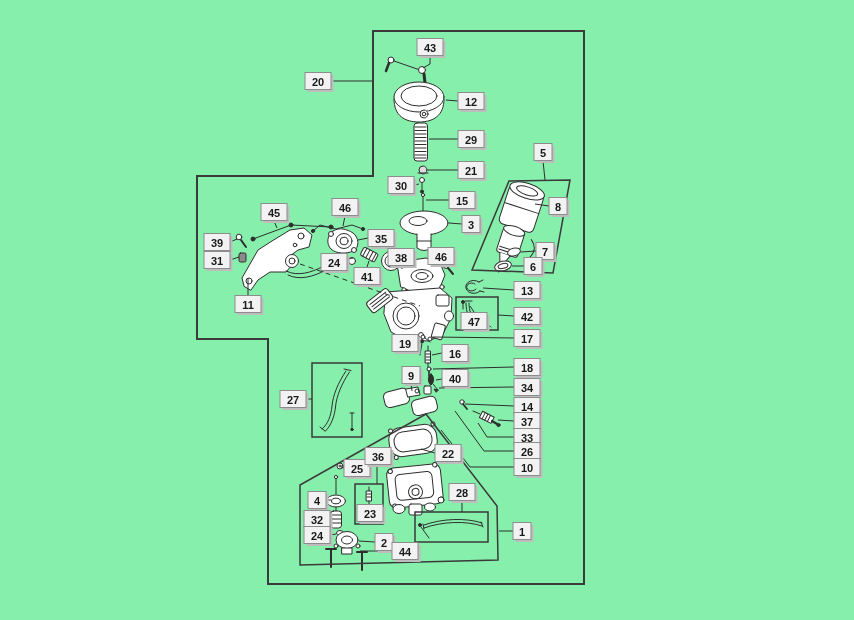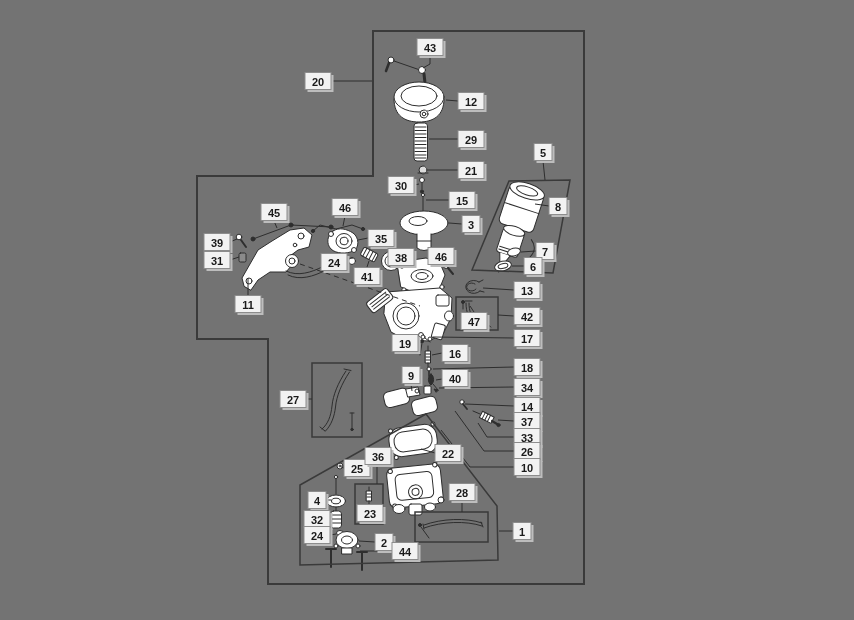--- a/index.html
+++ b/index.html
@@ -1,16 +1,16 @@
 <!DOCTYPE html>
 <html><head>
 <meta charset="utf-8">
 <style>
   html,body{margin:0;padding:0;background:#ffffff;}
-  #stage{position:relative;width:854px;height:620px;background:#737373;overflow:hidden;}
+  #stage{position:relative;width:854px;height:620px;background:#86efac;overflow:hidden;}
   svg{display:block;}
   svg text{font-family:"Liberation Sans","DejaVu Sans",sans-serif;font-weight:700;}
 </style>
 </head>
 <body>
 
 <div id="stage">
 <svg id="diagram-svg" width="854" height="620" viewBox="0 0 854 620">
 
   <g stroke="#2e2e2e" fill="none" stroke-width="1" stroke-linecap="round" stroke-linejoin="round">

